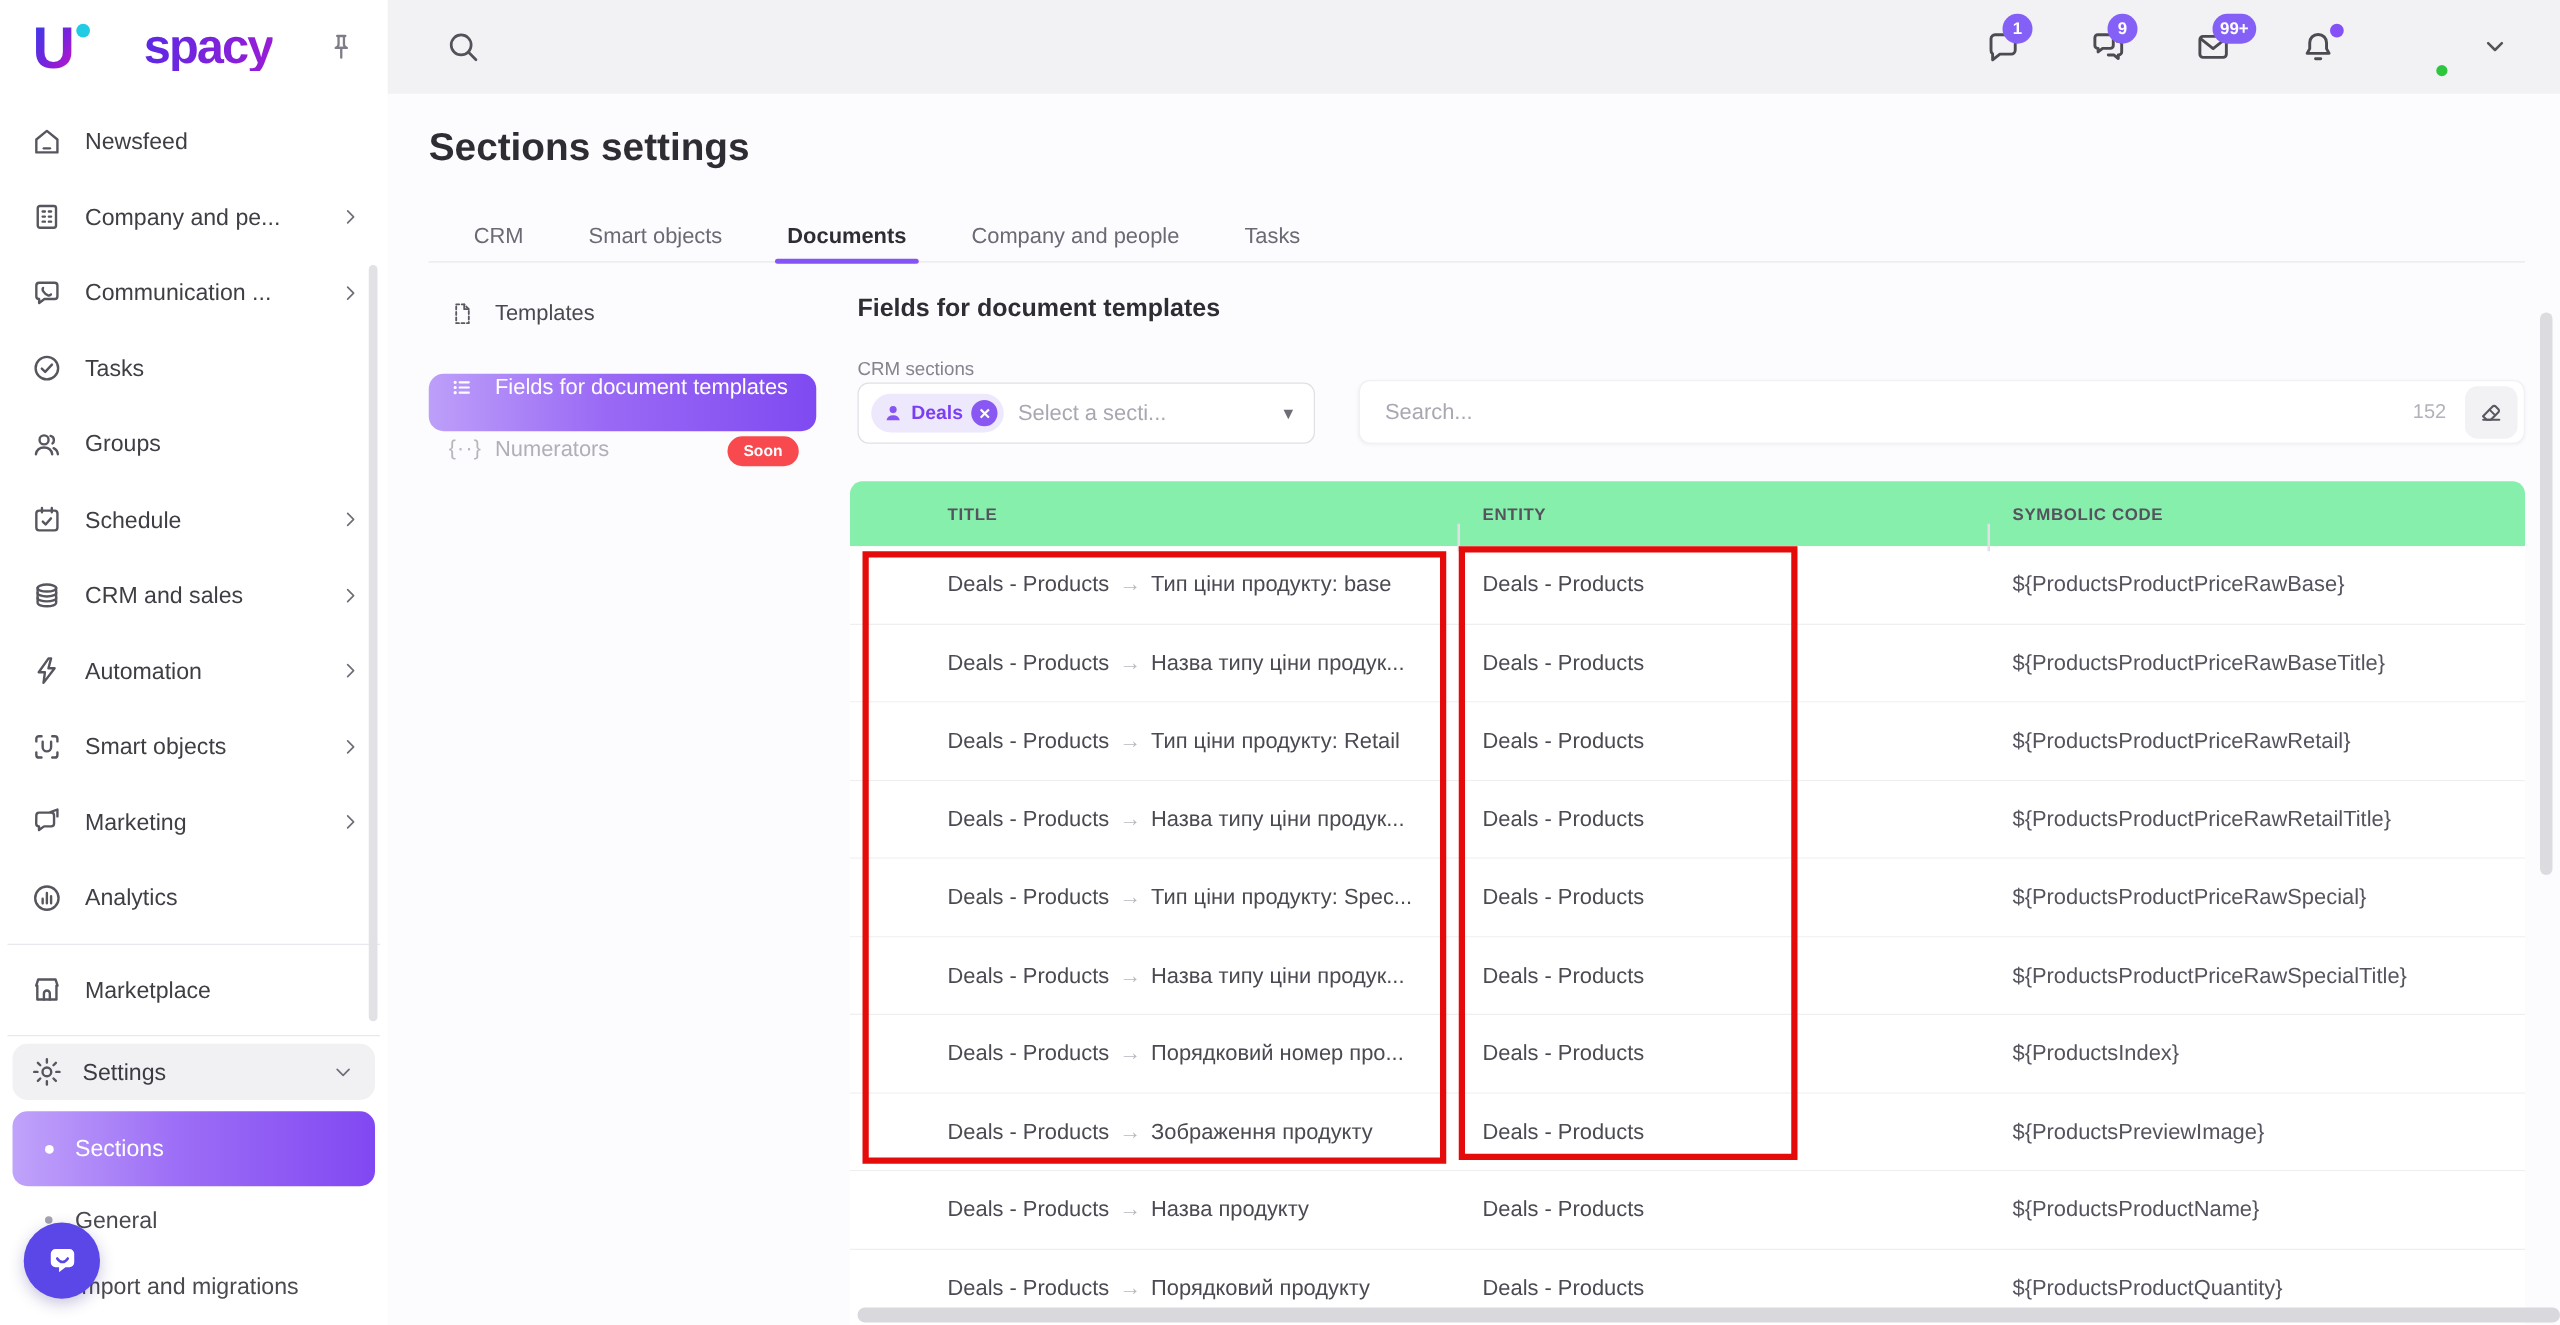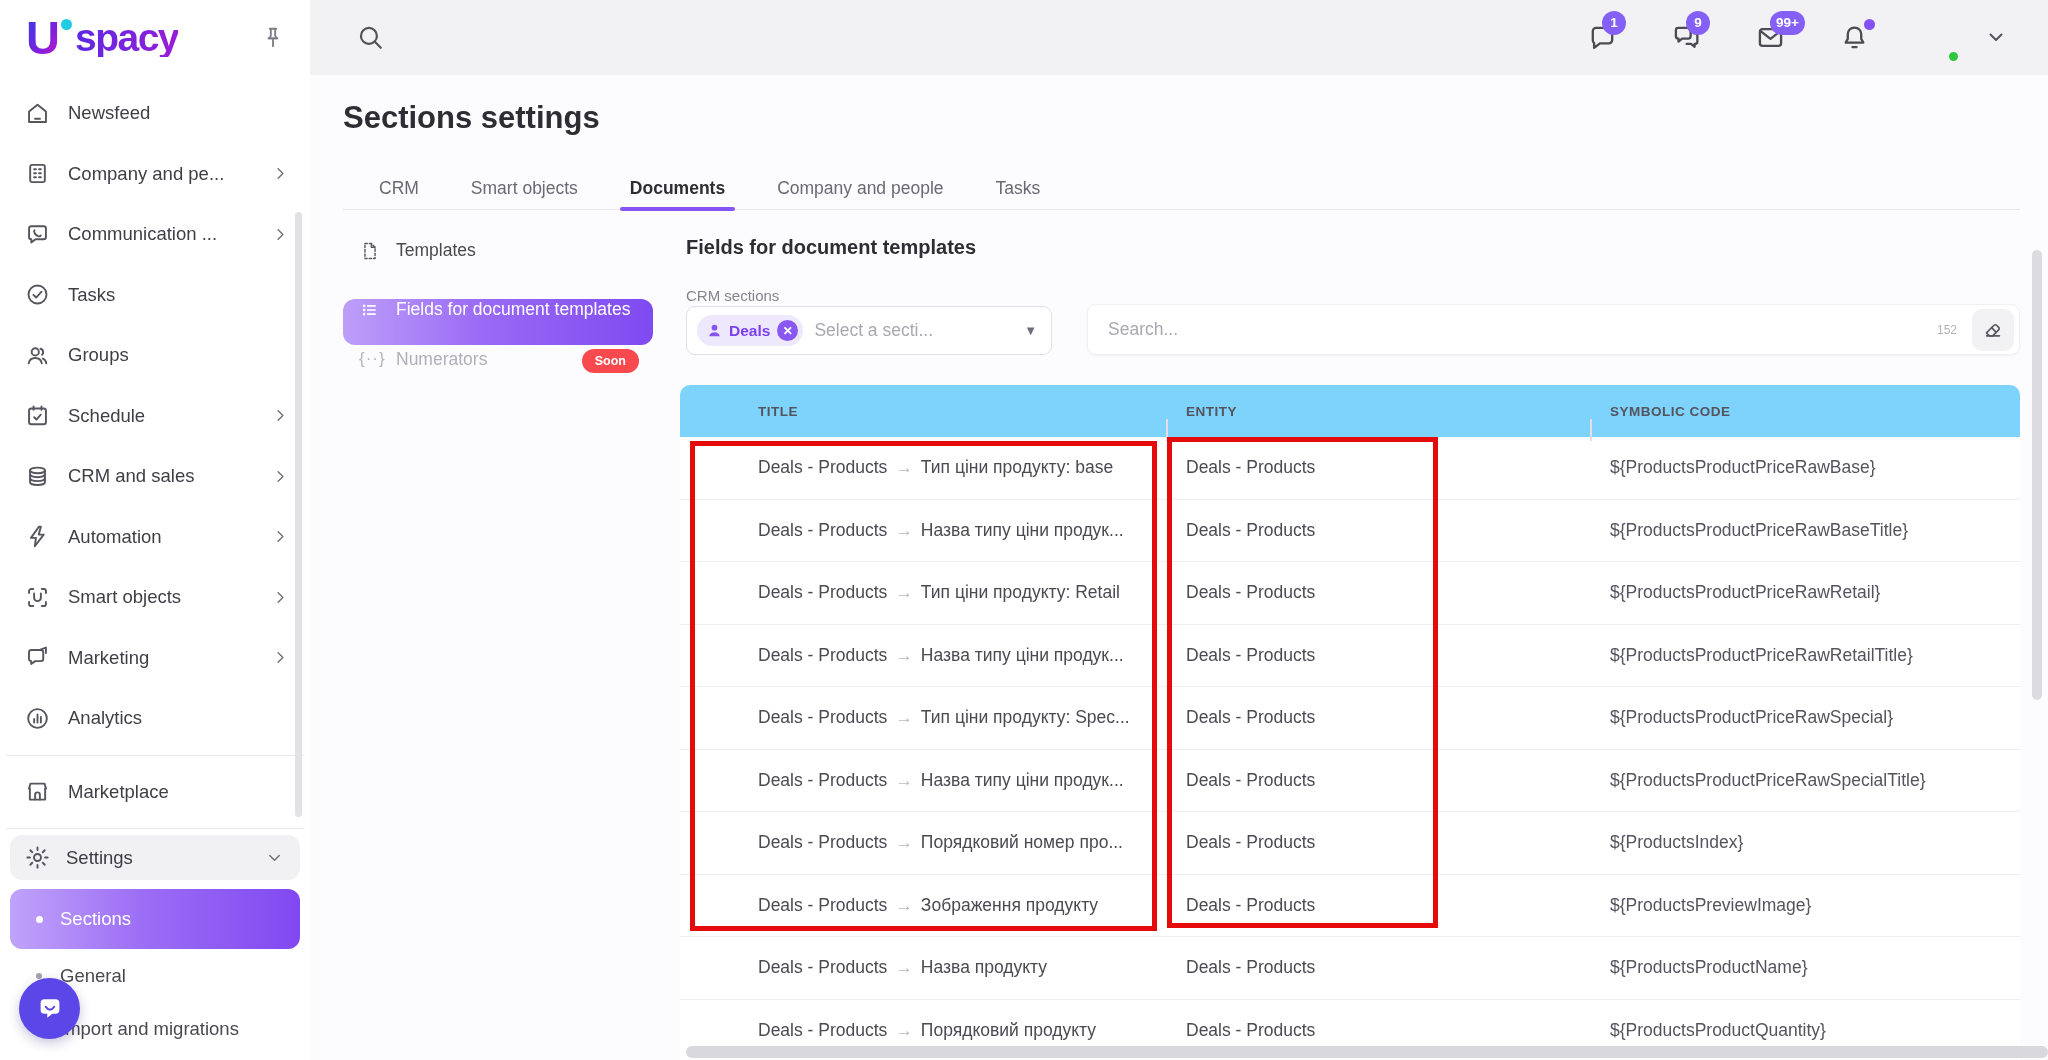--- a/index.html
+++ b/index.html
@@ -24,21 +24,21 @@
   .tb-chev{width:24px;height:24px;color:#55545b;margin-left:24px;cursor:pointer;}
 
   
   .sidebar{position:absolute;left:0;top:0;width:310px;height:1060px;background:#fff;z-index:5;}
   .logo-row{height:75px;display:flex;align-items:center;padding:0 24px 0 26px;}
   .logo{display:flex;align-items:center;cursor:pointer;}
   .logo-u{font-size:47px;font-weight:800;line-height:1;background:linear-gradient(125deg,#3d39e6 10%,#7a22dd 55%,#c515c5 95%);
           -webkit-background-clip:text;background-clip:text;color:transparent;}
   .logo-dot{width:11px;height:11px;border-radius:50%;background:#21cbe4;transform:translateY(-13px);margin:0 3px 0 1px;}
   .logo-rest{font-size:39px;font-weight:700;letter-spacing:-1.5px;line-height:1;
-             background:linear-gradient(100deg,#5a2ae4,#9a1cd6);-webkit-background-clip:text;background-clip:text;color:transparent;}
+             background:linear-gradient(100deg,#5a2ae4,#9a1cd6);-webkit-background-clip:text;background-clip:text;color:transparent;margin-left:40px;}
   .pin{margin-left:auto;width:26px;height:26px;color:#7e7c86;cursor:pointer;}
   .nav{position:absolute;top:83px;left:0;width:100%;}
   .nav-item{height:60.5px;display:flex;align-items:center;padding:0 20px 0 24px;color:#3f3e45;font-size:18.5px;cursor:pointer;}
   .ni-icon{width:27px;height:27px;margin-right:17px;color:#57555e;}
   .ni-chev{margin-left:auto;width:19px;height:19px;color:#6f6d78;}
   .nav-divider{height:1px;background:#e9e8ec;margin:6px 6px 6px 6px;}
   .settings-row{height:45px;margin:4px 10px 0 10px;background:#f1f0f3;border-radius:12px;display:flex;align-items:center;padding:0 16px 0 14px;color:#3c3b42;font-size:18.5px;cursor:pointer;}
   .settings-row .ni-icon{margin-right:15px;}
   .sections-pill{height:60px;margin:9px 10px 0 10px;border-radius:12px;display:flex;align-items:center;padding:0 14px;
                  background:linear-gradient(90deg,#c0a3fa 0%,#9d6ef6 45%,#8148f2 100%);color:#fff;font-size:18.5px;cursor:pointer;}
@@ -78,28 +78,28 @@
   .chip{display:flex;align-items:center;height:31px;background:#eee8fd;border-radius:16px;padding:0 5px 0 9px;color:#7a3ff2;font-size:15.5px;font-weight:700;}
   .chip .icn{width:17px;height:17px;margin-right:6px;color:#8655f2;}
   .chip-x{width:21px;height:21px;border-radius:50%;background:#8958f3;color:#fff;display:flex;align-items:center;justify-content:center;
           font-size:12px;font-weight:700;margin-left:7px;cursor:pointer;}
   .select-ph{margin-left:11px;color:#a9a7b1;font-size:17.5px;white-space:nowrap;overflow:hidden;}
   .select-caret{margin-left:auto;color:#6f6d78;font-size:13px;}
   .search-box{position:absolute;left:1087px;top:304px;width:933px;height:51px;background:#fff;border:1px solid #f1f0f4;border-radius:9px;
               box-sizing:border-box;display:flex;align-items:center;box-shadow:0 1px 3px rgba(25,25,50,.05);}
   .search-input{flex:1;border:none;outline:none;background:transparent;font-size:17.5px;color:#a16207;padding:0 0 0 20px;font-family:inherit;}
   .search-input::placeholder{color:#a9a7b1;}
-  .result-count{color:#b3b1ba;font-size:12px;margin-right:15px;}
+  .result-count{color:#b3b1ba;font-size:16px;margin-right:15px;}
   .eraser-btn{width:42px;height:42px;border-radius:10px;background:#f2f1f4;display:flex;align-items:center;justify-content:center;
               color:#595861;margin-right:5px;cursor:pointer;border:none;}
   .eraser-btn .icn{width:22px;height:22px;}
 
   
   .table{position:absolute;left:680px;top:385px;width:1340px;}
-  .thead{height:52px;background:#7dd3fc;border-radius:10px 10px 0 0;display:flex;align-items:center;
+  .thead{height:52px;background:#86efac;border-radius:10px 10px 0 0;display:flex;align-items:center;
          font-size:13.5px;font-weight:700;color:#55535d;letter-spacing:.5px;}
   .th{box-sizing:border-box;position:relative;}
   .th1{width:486px;padding-left:78px;}
   .th2{width:424px;padding-left:20px;}
   .th3{width:430px;padding-left:20px;}
   .th2::before,.th3::before{content:"";position:absolute;left:0;top:15px;height:22px;width:2px;background:#e2e0e6;}
   .trow{height:61.5px;background:#fff;border-bottom:1px solid #efeef1;display:flex;align-items:center;font-size:17.5px;color:#4b4a52;}
   .cell{box-sizing:border-box;white-space:nowrap;overflow:hidden;}
   .c1{width:486px;padding-left:78px;}
   .c2{width:424px;padding-left:20px;}

